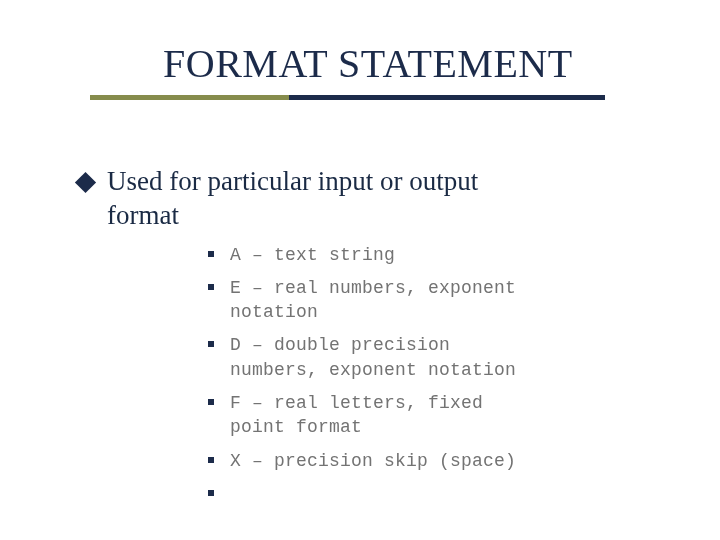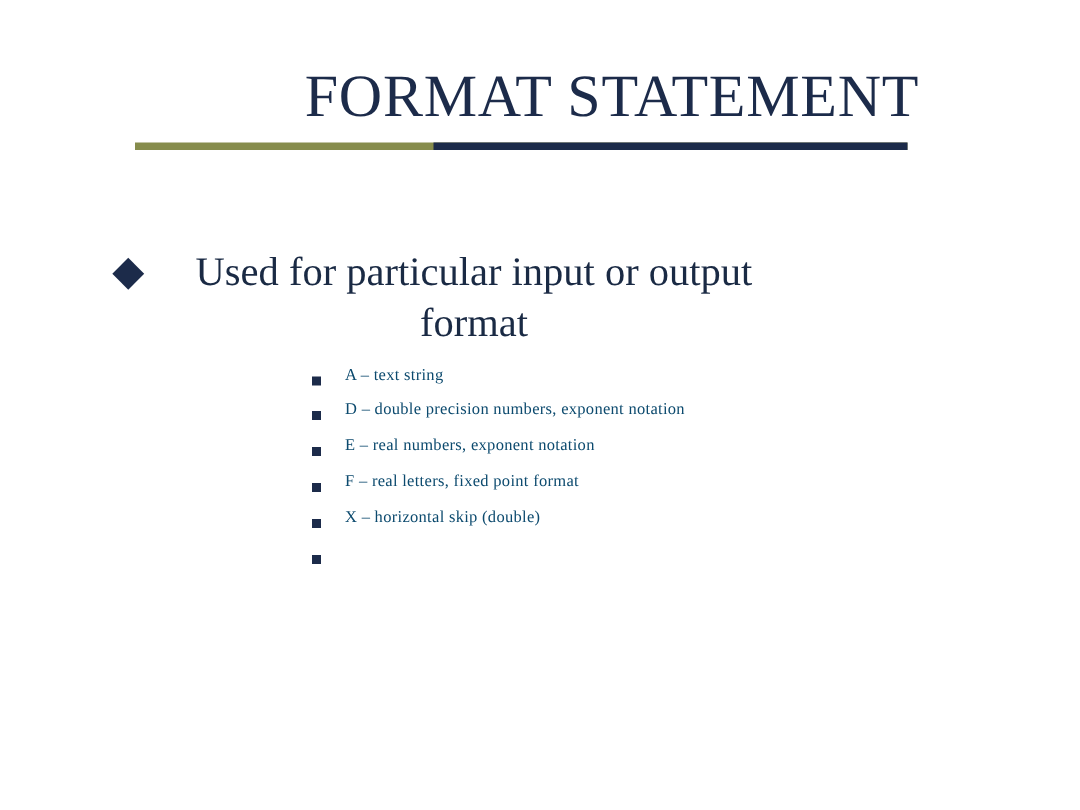--- a/index.html
+++ b/index.html
@@ -10,21 +10,20 @@
     background: #ffffff;
     font-family: Georgia, 'Times New Roman', serif;
     color: #1a2a44;
     overflow: hidden;
   }
   .slide {
     position: relative;
     width: 568px;
     height: 540px;
     box-sizing: border-box;
-    text-align: center;
   }
   .title-wrap {
     position: absolute;
     top: 40px;
     left: 163px;
     width: 490px;
   }
   .title {
     font-size: 40px;
     font-weight: 400;
@@ -89,23 +88,23 @@
   }
   .square {
     width: 6px;
     height: 6px;
     background: #1c2b4a;
     margin-top: 8px;
     margin-right: 16px;
     flex: 0 0 6px;
   }
   .sub-text {
-    font-family: Liberation Serif, serif;
-    font-size: 11px;
-    color: #0c4a6e;
+    font-family: Liberation Mono, monospace;
+    font-size: 18px;
+    color: #737373;
     line-height: 1.35;
     letter-spacing: 0.2px;
   }
 </style>
 </head>
 <body>
 
 <div class="slide">
 
   <div class="title-wrap">
@@ -125,33 +124,33 @@
     </div>
 
 
     <div class="sublist">
       <div class="sub-line">
         <div class="square"></div>
         <div class="sub-text">A – text string</div>
       </div>
       <div class="sub-line">
         <div class="square"></div>
-        <div class="sub-text">D – double precision numbers, exponent notation</div>
+        <div class="sub-text">E – real numbers, exponent notation</div>
       </div>
       <div class="sub-line">
         <div class="square"></div>
-        <div class="sub-text">E – real numbers, exponent notation</div>
+        <div class="sub-text">D – double precision numbers, exponent notation</div>
       </div>
       <div class="sub-line">
         <div class="square"></div>
         <div class="sub-text">F – real letters, fixed point format</div>
       </div>
       <div class="sub-line">
         <div class="square"></div>
-        <div class="sub-text">X – horizontal skip (double)</div>
+        <div class="sub-text">X – precision skip (space)</div>
       </div>
       <div class="sub-line">
         <div class="square"></div>
       </div>
     </div>
 
   </div>
 
 </div>
 

